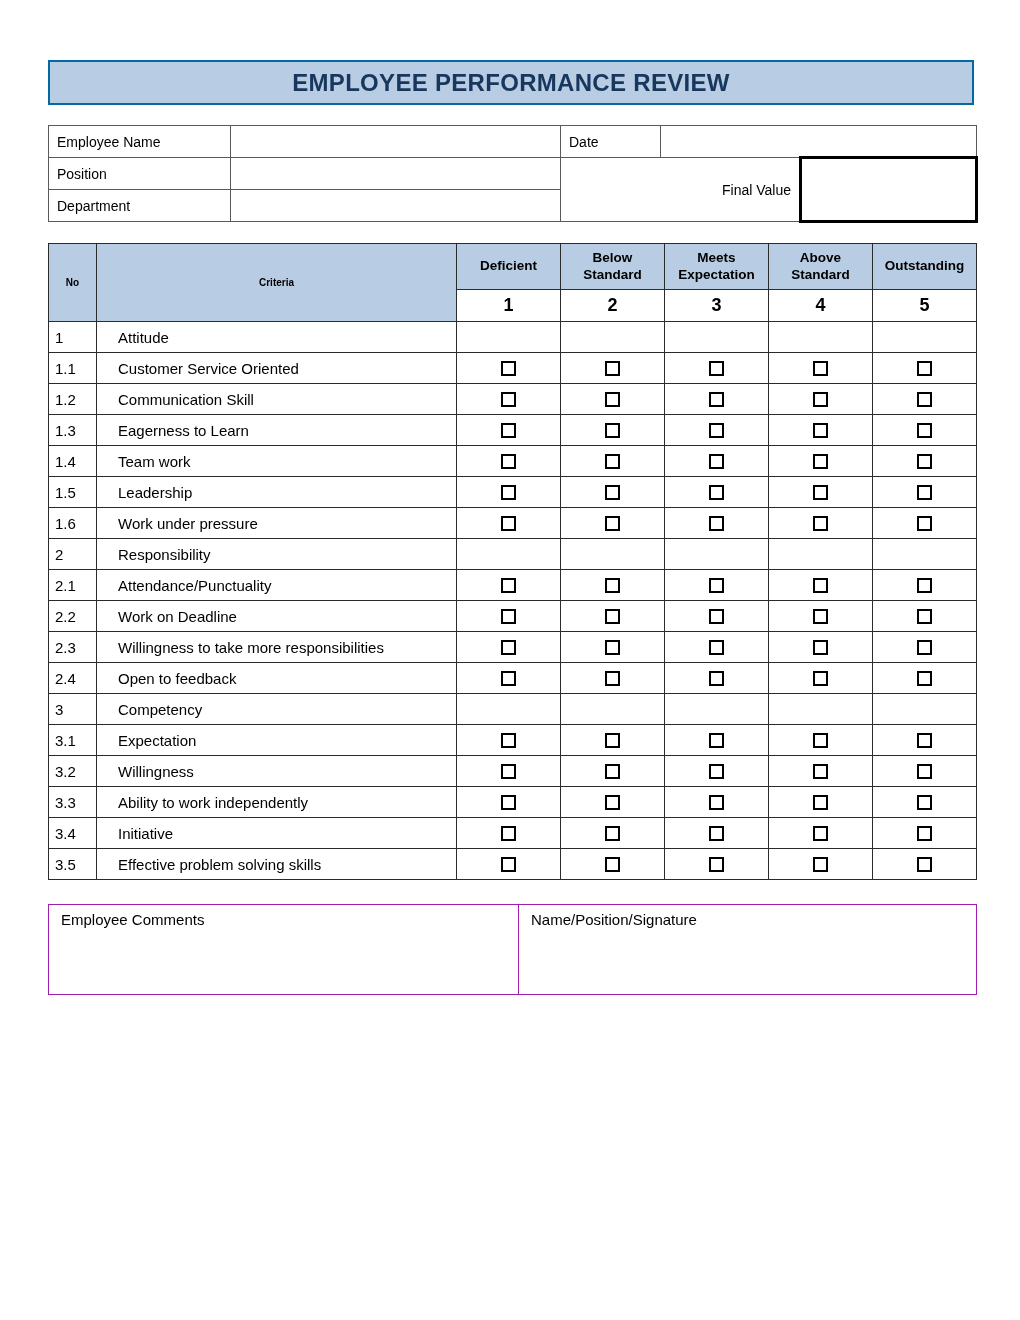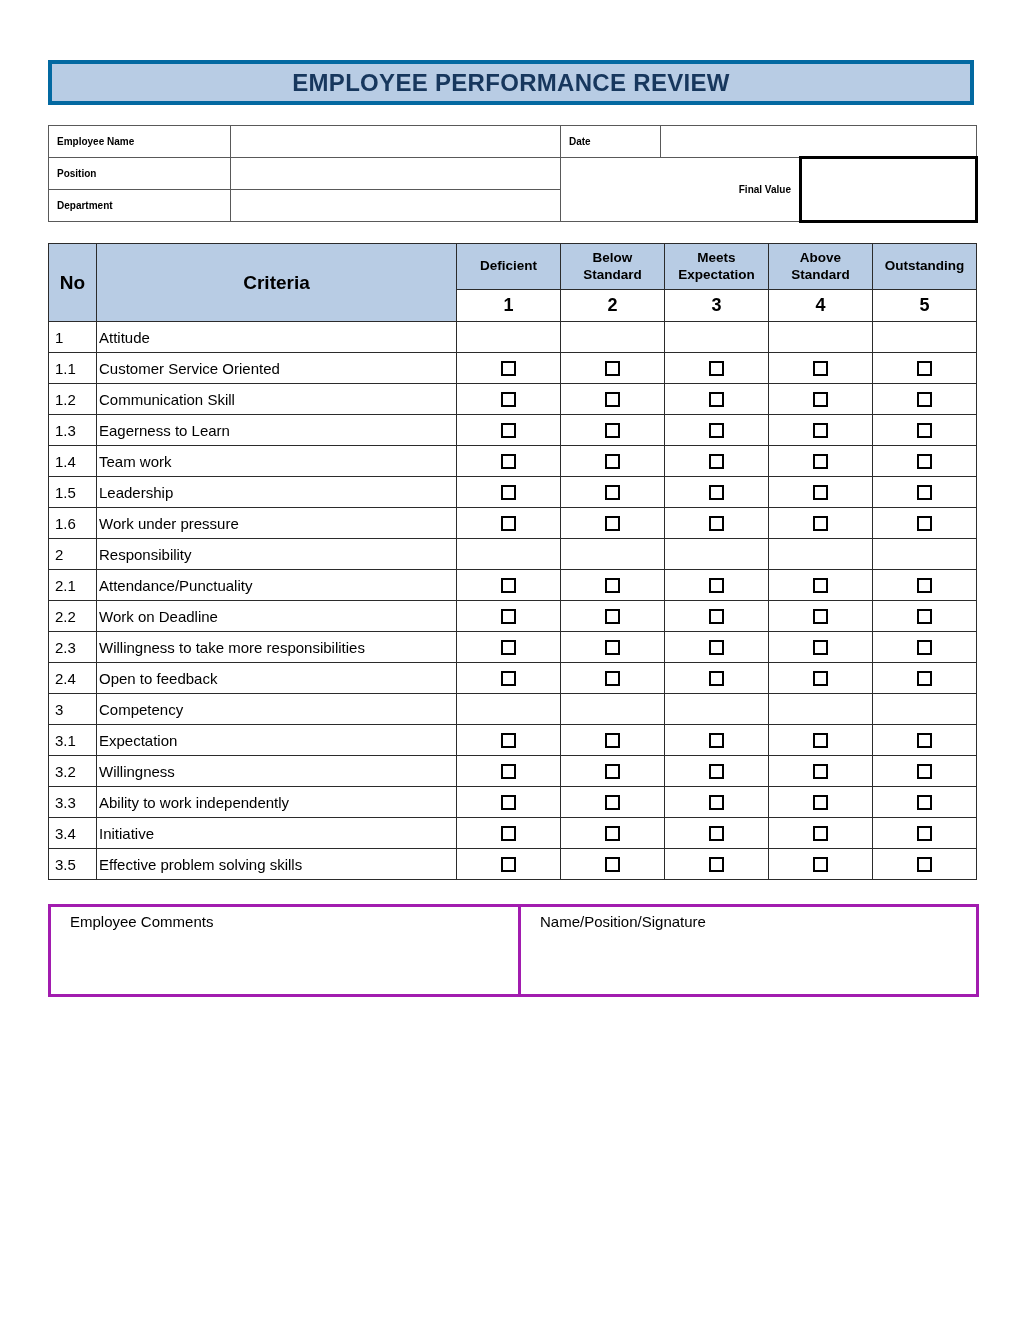--- a/index.html
+++ b/index.html
@@ -8,80 +8,79 @@
     width: 1020px; height: 1320px;
     background: #ffffff;
     font-family: "Liberation Sans", sans-serif;
     color: #000;
   }
   .page { padding: 60px 46px 0 48px; }
 
   
   .title-bar {
     background: #b8cce4;
-    border: 4px solid #0369a1;
+    border: 2px solid #0369a1;
     height: 45px;
     display: flex; align-items: center; justify-content: center;
     margin-bottom: 20px;
   }
   .title-bar h1 {
     margin: 0;
     font-size: 24px;
     font-weight: bold;
     color: #17375d;
     letter-spacing: 0.3px;
   }
 
   table { border-collapse: collapse; table-layout: fixed; }
 
   
   .info-table { width: 928px; margin-bottom: 20px; }
   .info-table td {
     border: 1px solid #595959;
-    font-size: 10px;
+    font-size: 14px;
     padding: 4px 8px;
     height: 32px;
-    font-weight: bold;
   }
   .info-table td.lbl { background: #fff; }
   .info-table td.fv { text-align: right; vertical-align: middle; }
   .info-table td.fv-box { border: 3px solid #000; }
 
   
   .main-table { width: 928px; }
   .main-table th, .main-table td { border: 1px solid #2b2b2b; }
   .main-table th.h-no, .main-table th.h-crit {
-    background: #b8cce4; font-size: 19px; font-weight: bold; text-align: center;
+    background: #b8cce4; font-size: 10px; font-weight: bold; text-align: center;
   }
   .main-table th.h-rate {
     background: #b8cce4; font-size: 13.5px; font-weight: bold;
     text-align: center; height: 46px; padding: 2px 4px; line-height: 1.25;
   }
   .main-table th.h-num {
     background: #ffffff; font-size: 18px; font-weight: bold;
     text-align: center; height: 32px; padding: 0;
   }
   .main-table td.c-no   { font-size: 15px; padding: 4px 6px;  height: 31px; }
-  .main-table td.c-label{ font-size: 15px; padding: 4px 2px; height: 31px; }
+  .main-table td.c-label{ font-size: 15px; padding: 4px 21px; height: 31px; }
   .main-table td.c-rate { text-align: center; height: 31px; }
   .cb {
     display: inline-block;
     width: 15px; height: 15px;
     border: 2px solid #000;
     background: #fff;
     vertical-align: middle;
   }
 
   
   .comments-table { width: 928px; margin-top: 24px; }
   .comments-table td {
-    border: 3px solid #a21caf;
+    border: 1px solid #a21caf;
     vertical-align: top;
     font-size: 15px;
-    padding: 6px 19px;
+    padding: 6px 12px;
     height: 90px;
   }
 </style>
 </head>
 <body>
 
 <div class="page">
 
   <div class="title-bar">
     <h1>EMPLOYEE PERFORMANCE REVIEW</h1>

